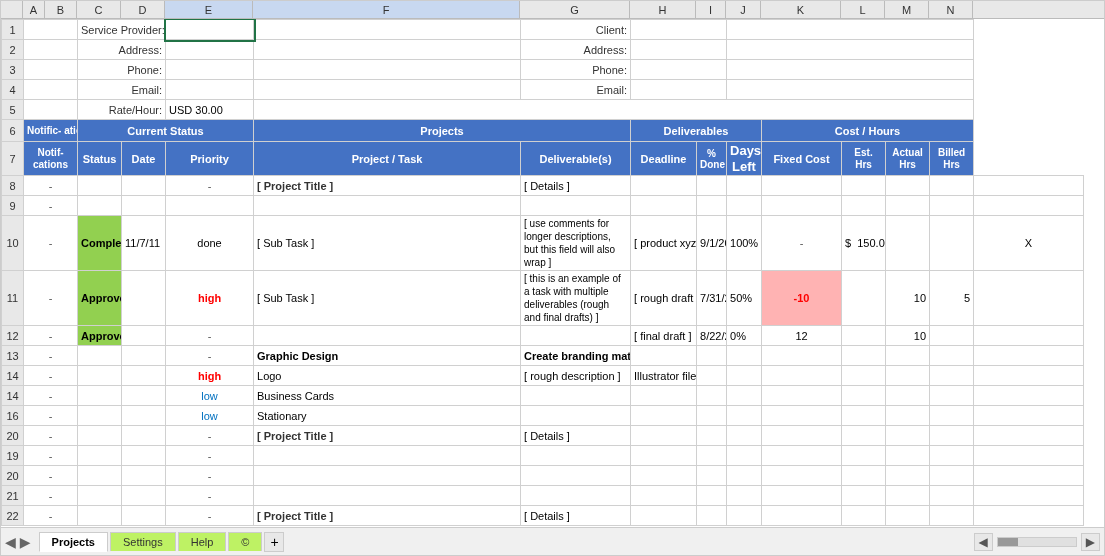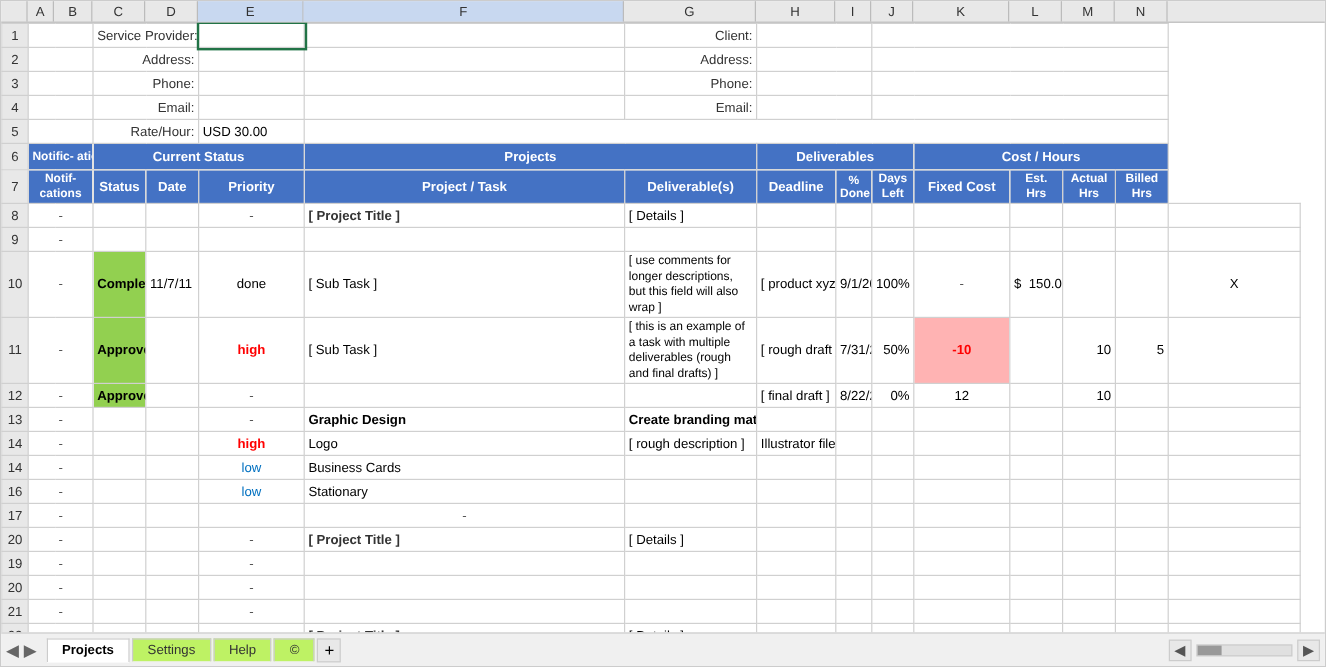--- a/index.html
+++ b/index.html
@@ -34,21 +34,21 @@
     .info-label { text-align: right; font-weight: normal; color: #333; }
 
     
     .col-letters { display: flex; background: #e8e8e8; border-bottom: 1px solid #bbb; flex-shrink: 0; }
     .col-letter { border-right: 1px solid #bbb; text-align: center; font-size: 11px; color: #333; display: flex; align-items: center; justify-content: center; flex-shrink: 0; }
     .col-letter.active { background: #c8d8f0; }
 
     table.main-table { border-collapse: collapse; width: 1083px; }
     table.main-table td { border: 1px solid #d0d0d0; font-size: 11px; padding: 1px 3px; white-space: nowrap; overflow: hidden; height: 20px; vertical-align: middle; }
     .dash { text-align: center; color: #555; }
-    .pct { text-align: right; padding-right: 3px; }
+    .pct { text-align: left; padding-right: 3px; }
     .num-right { text-align: right; }
 
     .row-header-col { background: #e8e8e8; border-right: 1px solid #bbb; text-align: center; font-size: 10px; color: #333; width: 22px; }
   </style>
 </head>
 <body>
 
 <div class="spreadsheet">
 
   <div class="col-letters" style="height:18px;">
@@ -158,21 +158,21 @@
             <td colspan="2" class="sub-header" style="font-size:10px; line-height:1.2; white-space:pre-line;">Notif-
 cations</td>
             <td class="sub-header">Status</td>
             <td class="sub-header">Date</td>
             <td class="sub-header">Priority</td>
             <td class="sub-header">Project / Task</td>
 
             <td class="sub-header">Deliverable(s)</td>
             <td class="sub-header">Deadline</td>
             <td class="sub-header" style="font-size:10px;">%<br>Done</td>
-            <td class="sub-header" style="font-size:10px; white-space:normal; line-height:1.2;">Days<br>Left</td>
+            <td class="sub-header" style="font-size:13px; white-space:normal; line-height:1.2;">Days<br>Left</td>
             <td class="sub-header">Fixed Cost</td>
             <td class="sub-header" style="font-size:10px; white-space:normal; line-height:1.2;">Est.<br>Hrs</td>
             <td class="sub-header" style="font-size:10px; white-space:normal; line-height:1.2;">Actual<br>Hrs</td>
             <td class="sub-header" style="font-size:10px; white-space:normal; line-height:1.2;">Billed<br>Hrs</td>
           </tr>
 
           <tr>
             <td class="row-header-col">8</td>
             <td colspan="2" class="dash">-</td>
             <td></td>
@@ -327,37 +327,20 @@
             <td></td>
             <td></td>
             <td></td>
             <td></td>
             <td></td>
             <td></td>
             <td></td>
             <td></td>
           </tr>
 
-          <tr>
-            <td class="row-header-col">17</td>
-            <td colspan="2" class="dash">-</td>
-            <td></td>
-            <td></td>
-            <td class="dash"></td>
-            <td class="dash" style="text-align:center;">-</td>
-            <td></td>
-            <td></td>
-            <td></td>
-            <td></td>
-            <td></td>
-            <td></td>
-            <td></td>
-            <td></td>
-            <td></td>
-          </tr>
 
           <tr>
             <td class="row-header-col">20</td>
             <td colspan="2" class="dash">-</td>
             <td></td>
             <td></td>
             <td class="dash">-</td>
             <td style="font-weight:bold; color:#333;">[ Project Title ]</td>
             <td>[ Details ]</td>
             <td></td>

